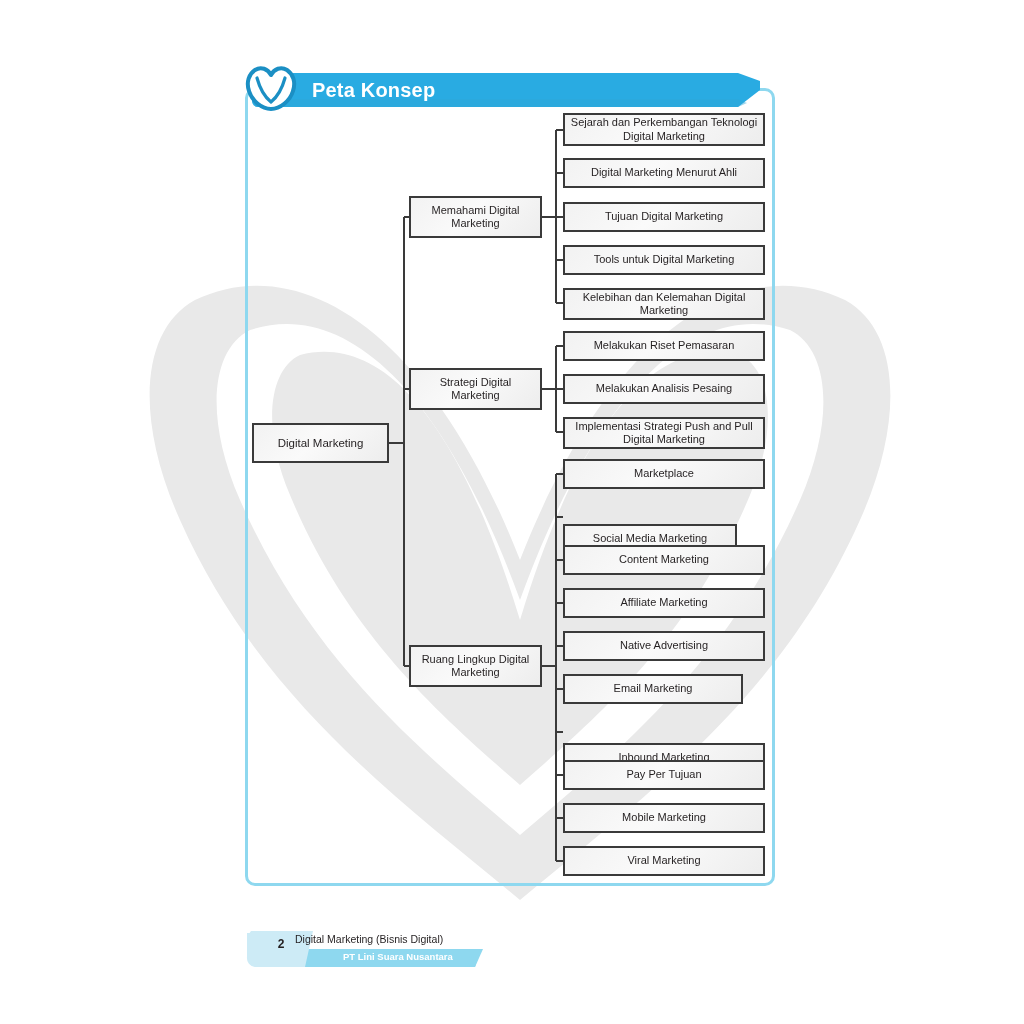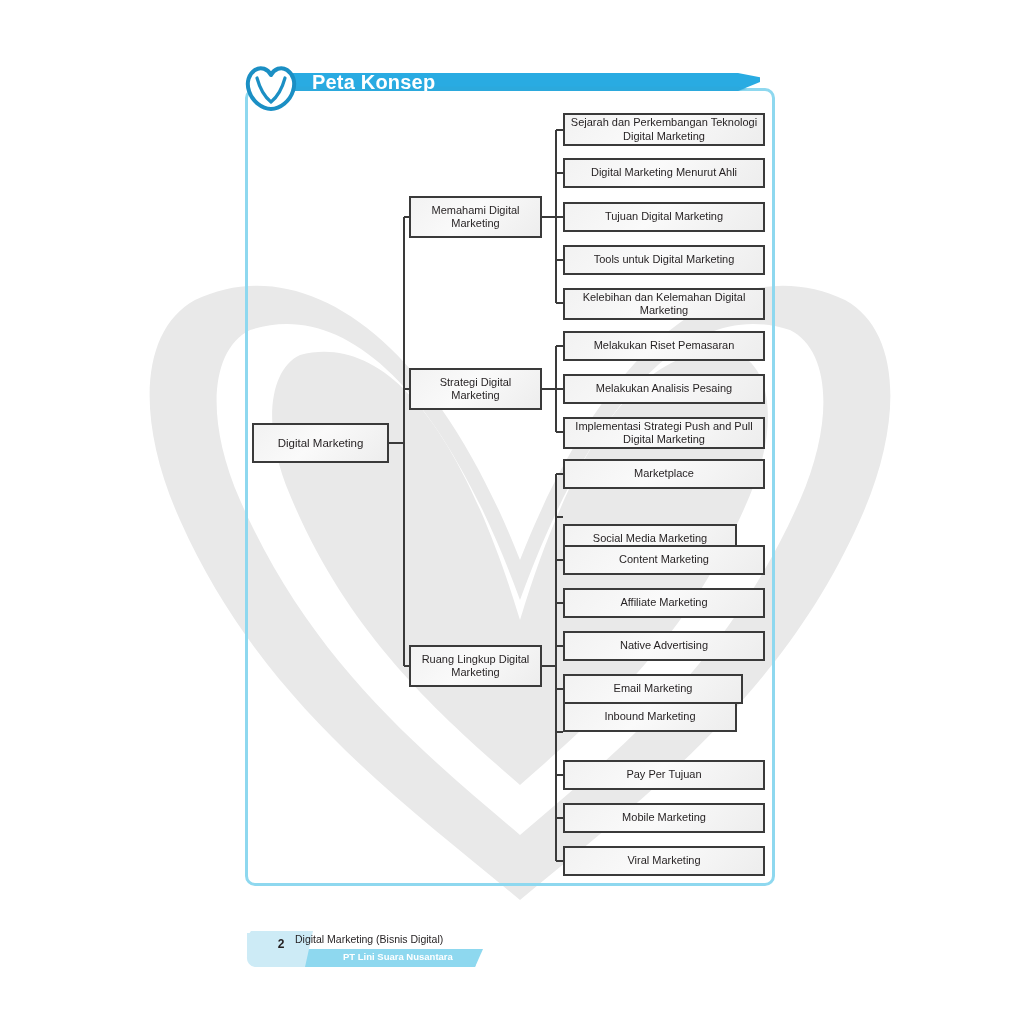--- a/index.html
+++ b/index.html
@@ -30,21 +30,21 @@
     border-radius:10px;
     box-sizing:border-box;
     z-index:1;
     background:transparent;
   }
 
   
   #header-banner{
     position:absolute;
     left:252px; top:73px;
-    width:508px; height:18px;
+    width:508px; height:34px;
     z-index:3;
   }
   #header-banner .banner-shape{
     position:absolute;left:0;top:0;width:100%;height:100%;
   }
   #header-title{
     position:absolute;
     left:60px; top:50%;
     transform:translateY(-50%);
     color:#ffffff;
@@ -257,21 +257,21 @@
   </div>
   <div class="node leaf" style="left:563px; top:545px; width:202px; height:30px;">
     <span>Content Marketing</span>
   </div>
   <div class="node leaf" style="left:563px; top:631px; width:202px; height:30px;">
     <span>Native Advertising</span>
   </div>
   <div class="node leaf" style="left:563px; top:674px; width:180px; height:30px;">
     <span>Email Marketing</span>
   </div>
-  <div class="node leaf" style="left:563px; top:702px; width:174px; height:30px;">
+  <div class="node leaf" style="left:563px; top:743px; width:202px; height:30px;">
     <span>Inbound Marketing</span>
   </div>
   <div class="node leaf" style="left:563px; top:760px; width:202px; height:30px;">
     <span>Pay Per Tujuan</span>
   </div>
   <div class="node leaf" style="left:563px; top:803px; width:202px; height:30px;">
     <span>Mobile Marketing</span>
   </div>
   <div class="node leaf" style="left:563px; top:846px; width:202px; height:30px;">
     <span>Viral Marketing</span>

